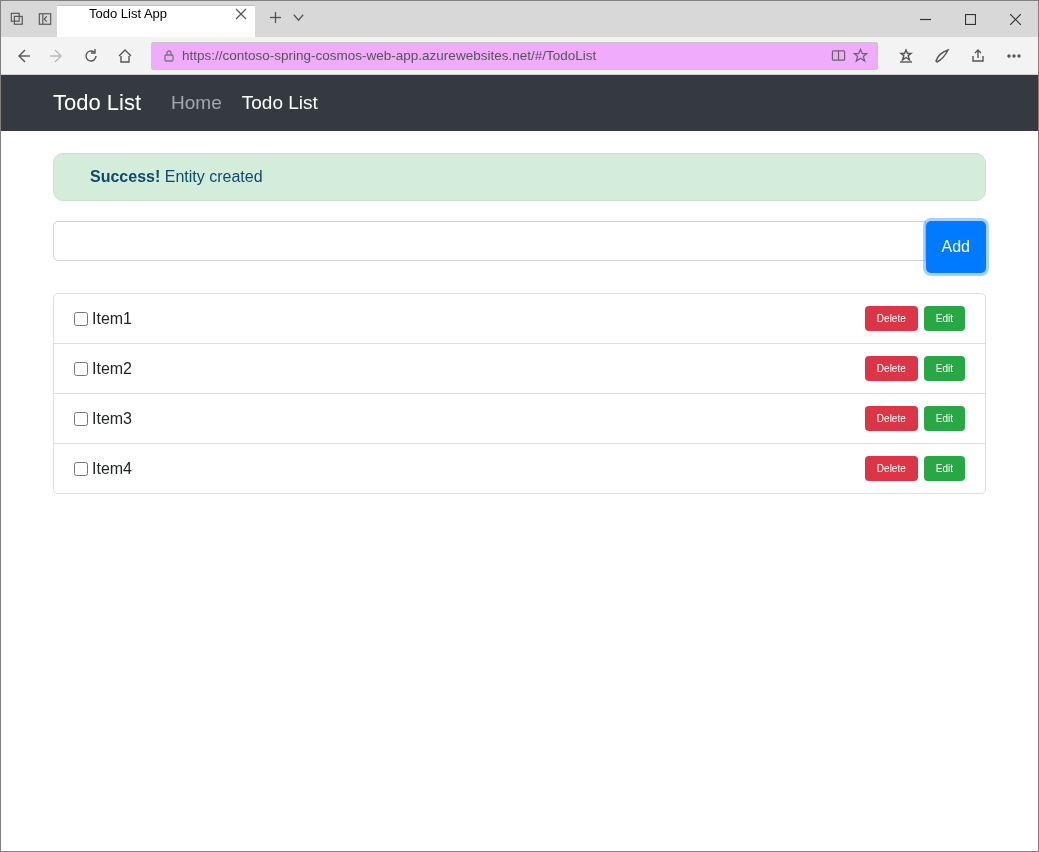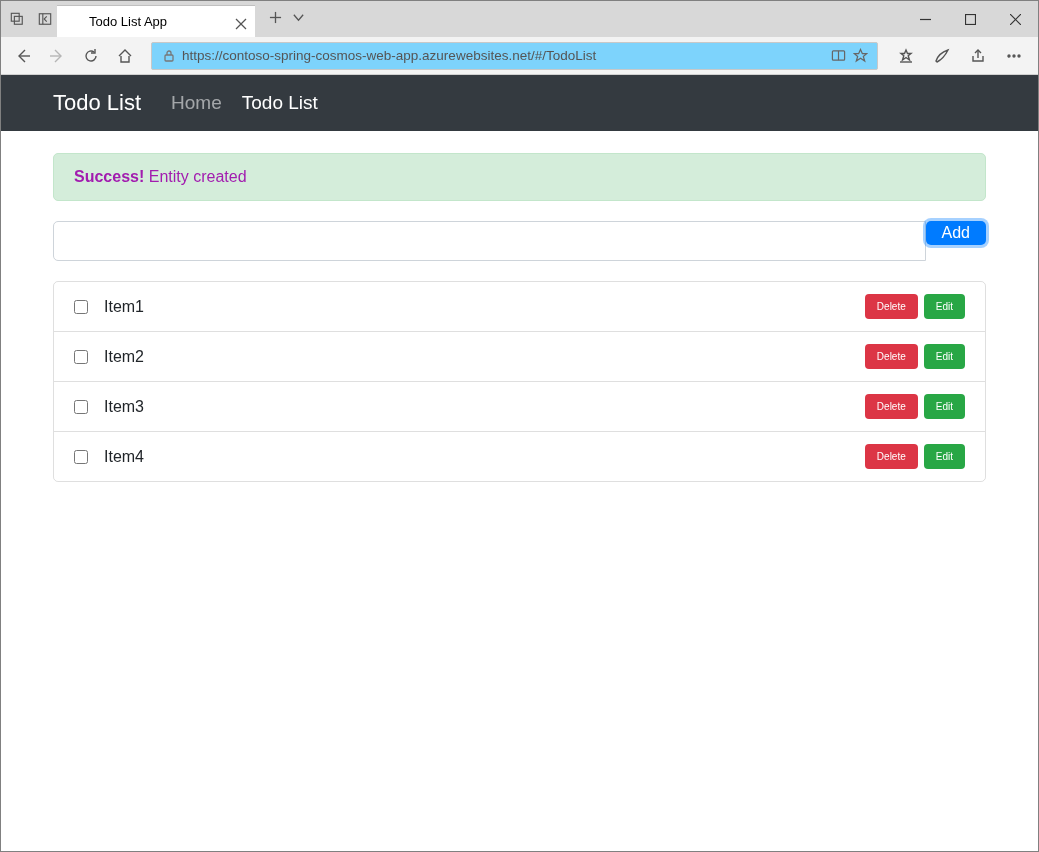--- a/index.html
+++ b/index.html
@@ -5,62 +5,62 @@
   * { box-sizing: border-box; }
   html, body { margin:0; padding:0; font-family: "Segoe UI", Arial, sans-serif; font-size:16px; color:#212529; }
   body { width:1039px; height:852px; background:#fff; border:1px solid #808080; overflow:hidden; }
 
   
   .titlebar { height:36px; background:#d8d8d8; display:flex; align-items:flex-end; position:relative; }
   .tb-left { display:flex; align-items:center; height:36px; gap:4px; padding-left:4px;}
   .tb-iconbtn { width:24px; height:28px; display:flex; align-items:center; justify-content:center; color:#555; }
   .tb-iconbtn svg { width:14px; height:14px; stroke:#555; fill:none; stroke-width:1.3; }
 
-  .tab { background:#fff; height:32px; margin-bottom:0; display:flex; align-items:center; padding:0 8px 0 8px; min-width:198px; border-top:1px solid #c0c0c0;}
+  .tab { background:#fff; height:32px; margin-bottom:0; display:flex; padding:0 8px 0 8px; min-width:198px; border-top:1px solid #c0c0c0;}
   .tab .favicon { width:16px; height:16px; margin-right:8px; display:inline-block;}
   .tab .title { font-size:13px; color:#000; flex:1; white-space:nowrap; overflow:hidden;}
   .tab .close { width:12px; height:12px; color:#555; margin-left:8px;}
   .after-tab { display:flex; align-items:center; height:36px; gap:10px; padding-left:14px;}
   .after-tab svg { width:13px; height:13px; stroke:#555; fill:none; stroke-width:1.4;}
 
   .winctrl { position:absolute; right:0; top:0; height:36px; display:flex; }
   .winctrl > div { width:45px; display:flex; align-items:center; justify-content:center;}
   .winctrl svg { width:11px; height:11px; stroke:#333; fill:none; stroke-width:1.2;}
 
   .navbar { height:38px; background:#f3f3f3; display:flex; align-items:center; padding:0 6px; gap:2px; border-bottom:1px solid #d0d0d0;}
   .navbtn { width:32px; height:30px; display:flex; align-items:center; justify-content:center; color:#555;}
   .navbtn.disabled { color:#b5b5b5; }
   .navbtn svg { width:16px; height:16px; stroke:currentColor; fill:none; stroke-width:1.4;}
-  .addr { flex:1; height:28px; background:#7dd3fc; border:1px solid #c8c8c8; border-radius:2px; margin:0 8px; display:flex; align-items:center; padding:0 6px;}
+  .addr { flex:1; height:28px; background:#f0abfc; border:1px solid #c8c8c8; border-radius:2px; margin:0 8px; display:flex; align-items:center; padding:0 6px;}
   .addr .lock { width:22px; display:flex; justify-content:center;}
   .addr .lock svg { width:12px; height:12px; stroke:#777; fill:none; stroke-width:1.3;}
   .addr input { border:none; flex:1; font-size:13.5px; color:#555; background:transparent; outline:none;}
   .addr .aicon { width:22px; display:flex; justify-content:center;}
   .addr .aicon svg { width:15px; height:15px; stroke:#666; fill:none; stroke-width:1.3;}
   .right-icons { display:flex; align-items:center;}
   .right-icons .navbtn { width:36px;}
 
   
   .page-nav { background:#343a40; height:56px; display:flex; align-items:center; padding:12px 52px;}
   .brand { color:#fff; font-size:22px; font-weight:400; margin-right:20px;}
   .navlink { color:rgba(255,255,255,.55); font-size:19px; padding:0 10px; text-decoration:none;}
   .navlink.active { color:#fff;}
 
   .container { padding:22px 52px 0 52px;}
-  .alert { background:#d4edda; color:#a21caf; border:1px solid #c3e6cb; border-radius:5px; padding:14px 20px; margin-bottom:20px; font-size:16px;}
+  .alert { background:#d4edda; color:#0c4a6e; border:1px solid #c3e6cb; border-radius:10px; padding:14px 36px; margin-bottom:20px; font-size:16px;}
   .alert strong { font-weight:700;}
 
   .input-group { display:flex; margin-bottom:20px;}
   .input-group input { flex:1; height:40px; border:1px solid #ced4da; border-radius:5px 0 0 5px; padding:0 12px; font-size:16px; outline:none;}
-  .btn-add { background:#007bff; color:#fff; border:none; height:24px; padding:0 16px; font-size:16px; border-radius:5px; cursor:pointer; box-shadow:0 0 0 3px rgba(0,123,255,.35);}
+  .btn-add { background:#007bff; color:#fff; border:none; height:52px; padding:0 16px; font-size:16px; border-radius:5px; cursor:pointer; box-shadow:0 0 0 3px rgba(0,123,255,.35);}
   
   .list-group { border:1px solid rgba(0,0,0,.125); border-radius:5px;}
   .list-item { display:flex; align-items:center; justify-content:space-between; padding:12px 20px; border-top:1px solid rgba(0,0,0,.125);}
   .list-item:first-child { border-top:none;}
-  .item-left { display:flex; align-items:center; gap:16px; font-size:16px;}
+  .item-left { display:flex; align-items:center; gap:4px; font-size:16px;}
   .item-left input[type=checkbox]{ width:14px; height:14px; margin:0;}
   .item-right { display:flex; gap:6px;}
   .btn { border:none; color:#fff; font-size:10px; padding:7px 12px; border-radius:4px; cursor:pointer;}
   .btn-danger { background:#dc3545;}
   .btn-success { background:#28a745;}
 
   .favicon-leaf { width:16px; height:16px; background:linear-gradient(135deg,#8fd14f,#3ca81a); border-radius:3px 3px 8px 3px; transform:rotate(-20deg);}
 </style>
 </head>
 <body>

